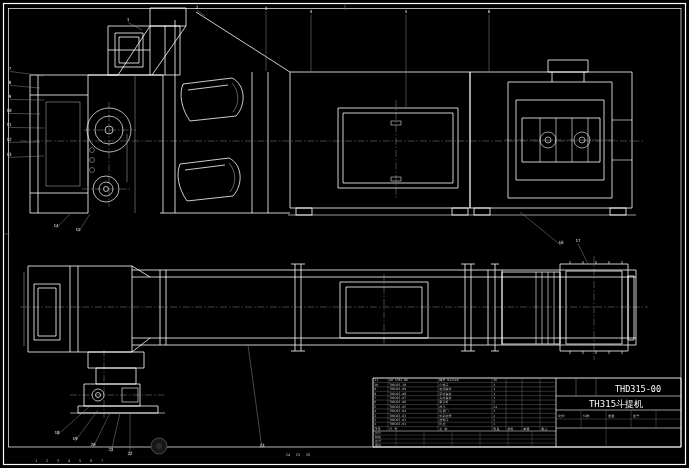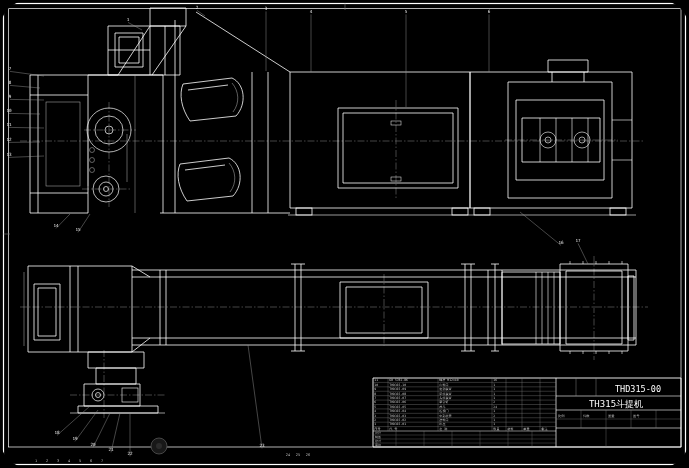--- a/index.html
+++ b/index.html
@@ -1,17 +1,17 @@
 <!DOCTYPE html>
 <html><head>
 <meta charset="utf-8">
 <style>
   html,body{margin:0;padding:0;background:#000;}
   .stage{position:relative;width:689px;height:468px;background:#000;overflow:hidden;
-         font-family:"DejaVu Sans Mono","Liberation Mono",monospace;border-radius:29px;}
+         font-family:"DejaVu Sans Mono","Liberation Mono",monospace;}
   svg{position:absolute;left:0;top:0;display:block;}
   text{user-select:none;}
 </style>
 </head>
 <body>
 
 <div class="stage">
 <svg id="cad" width="689" height="468" viewBox="0 0 689 468">
 
   <g stroke="#ffffff" fill="none">

